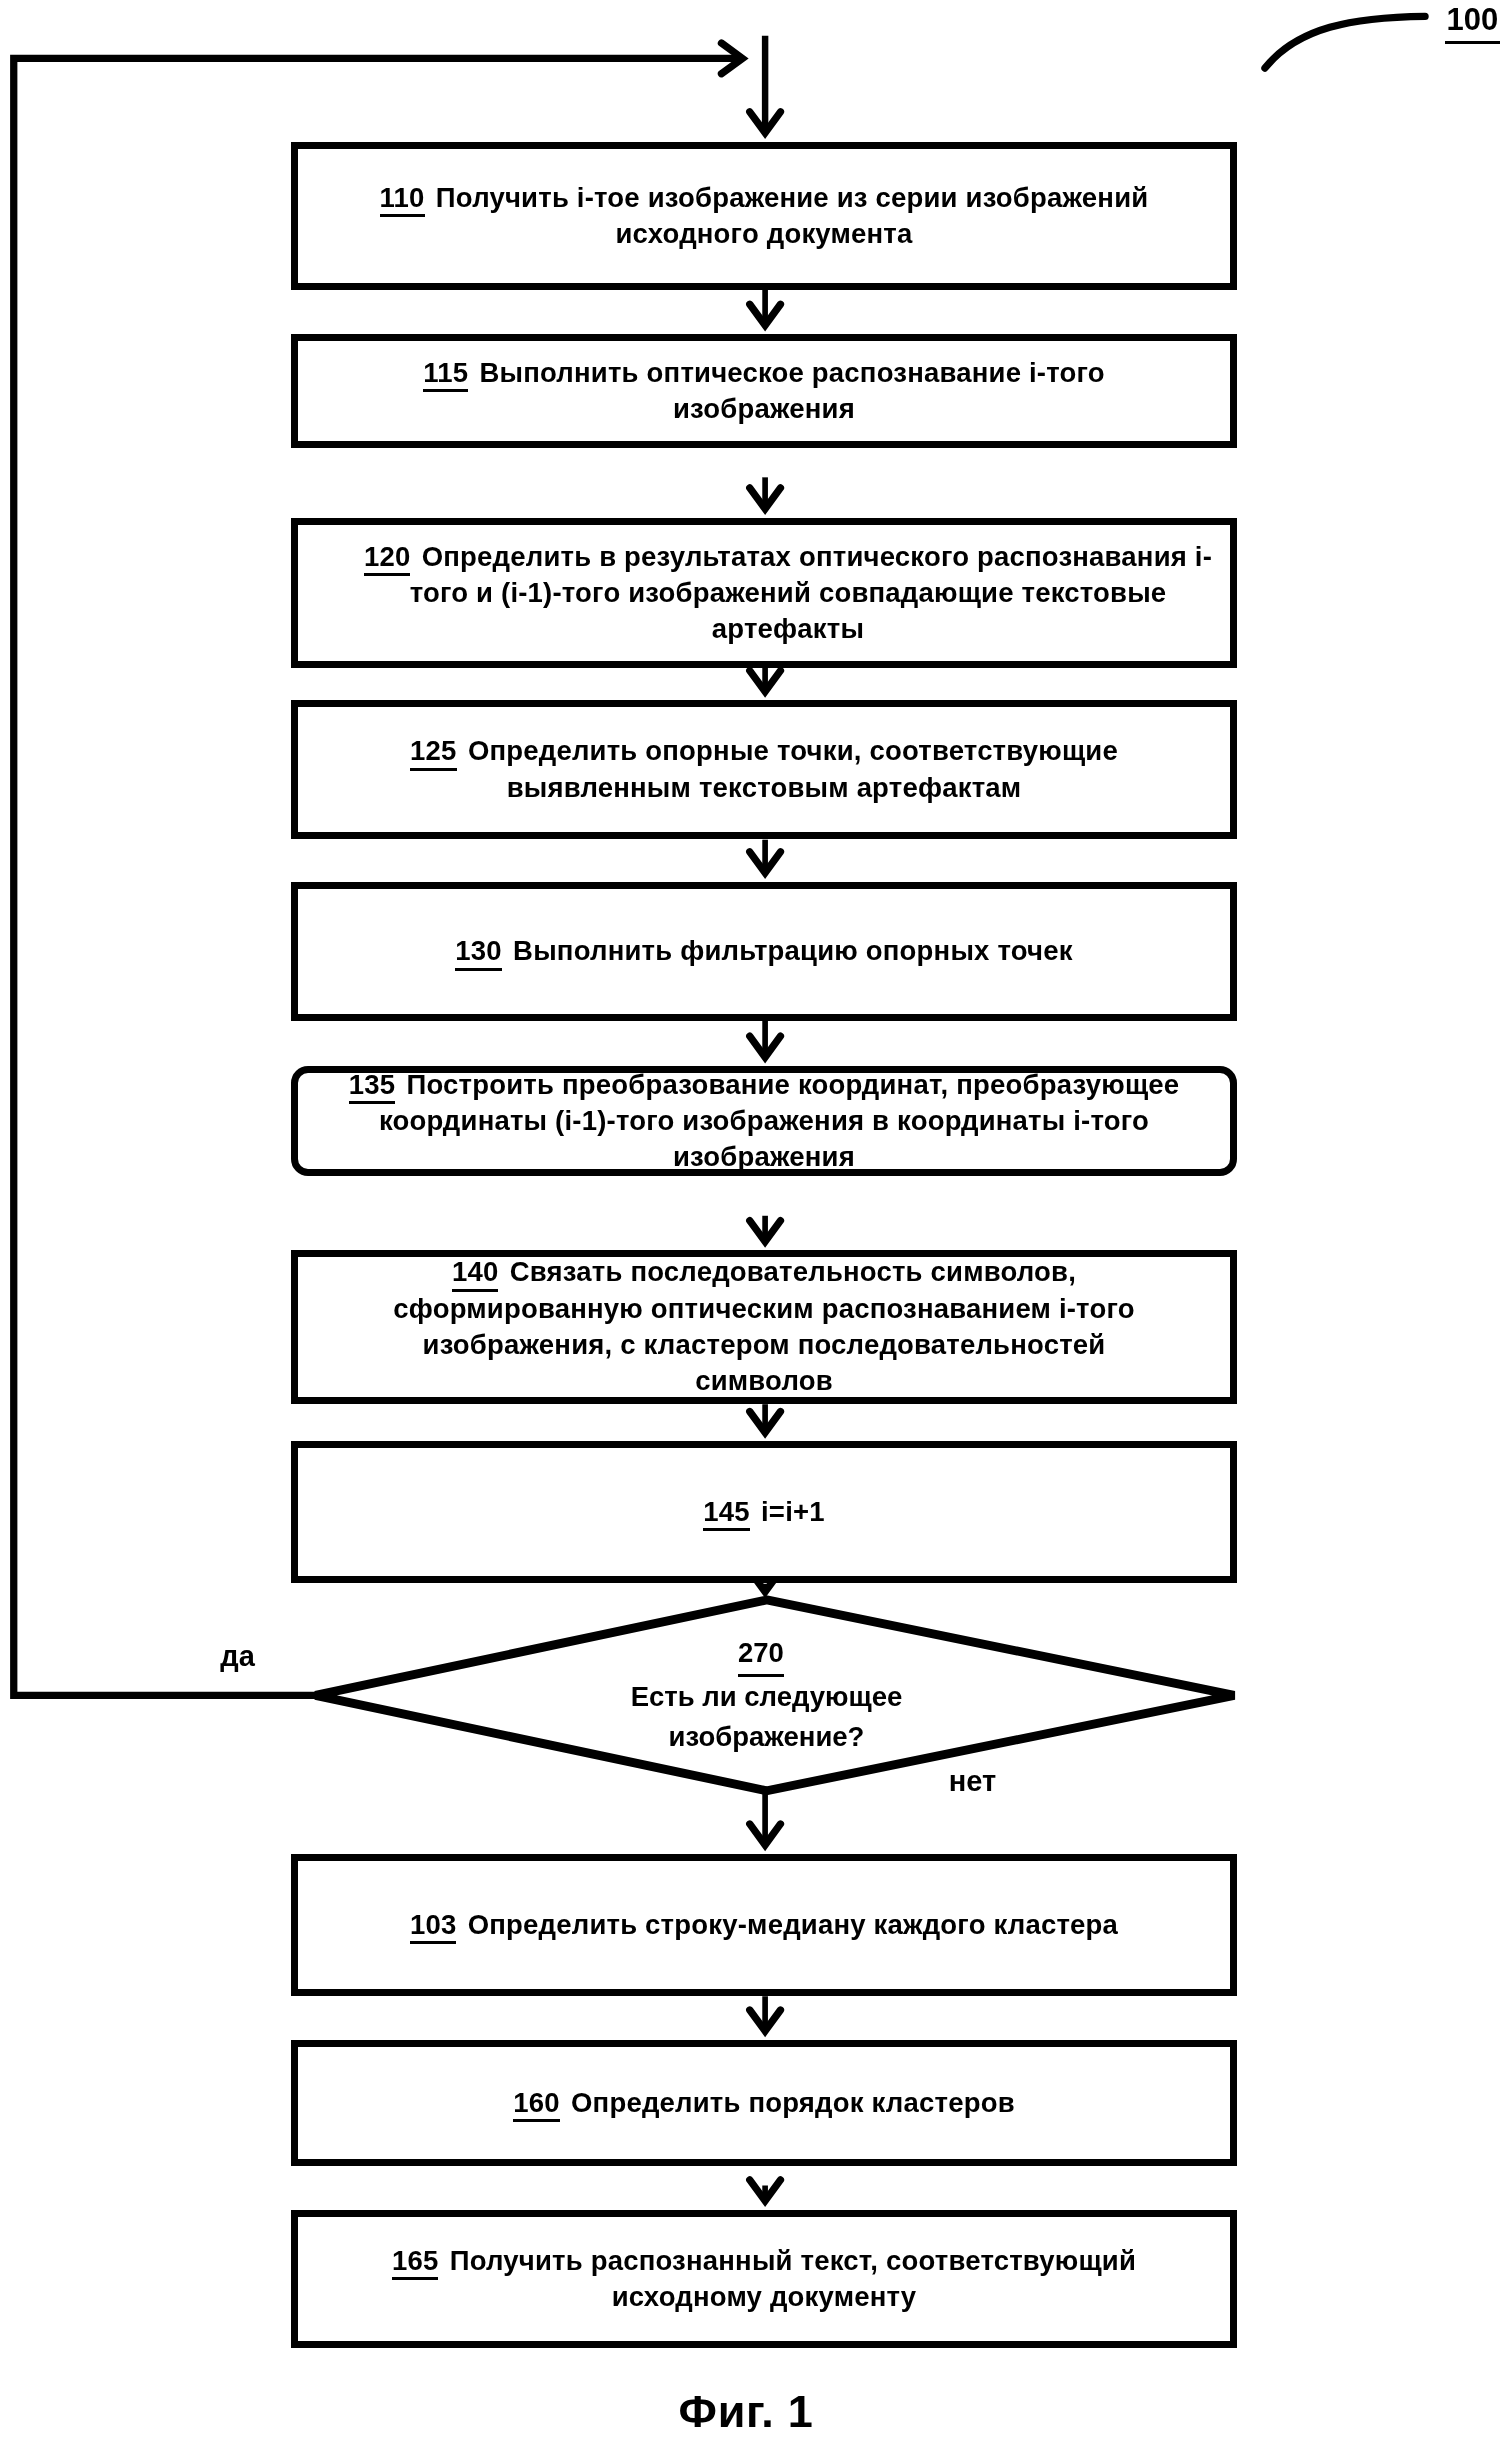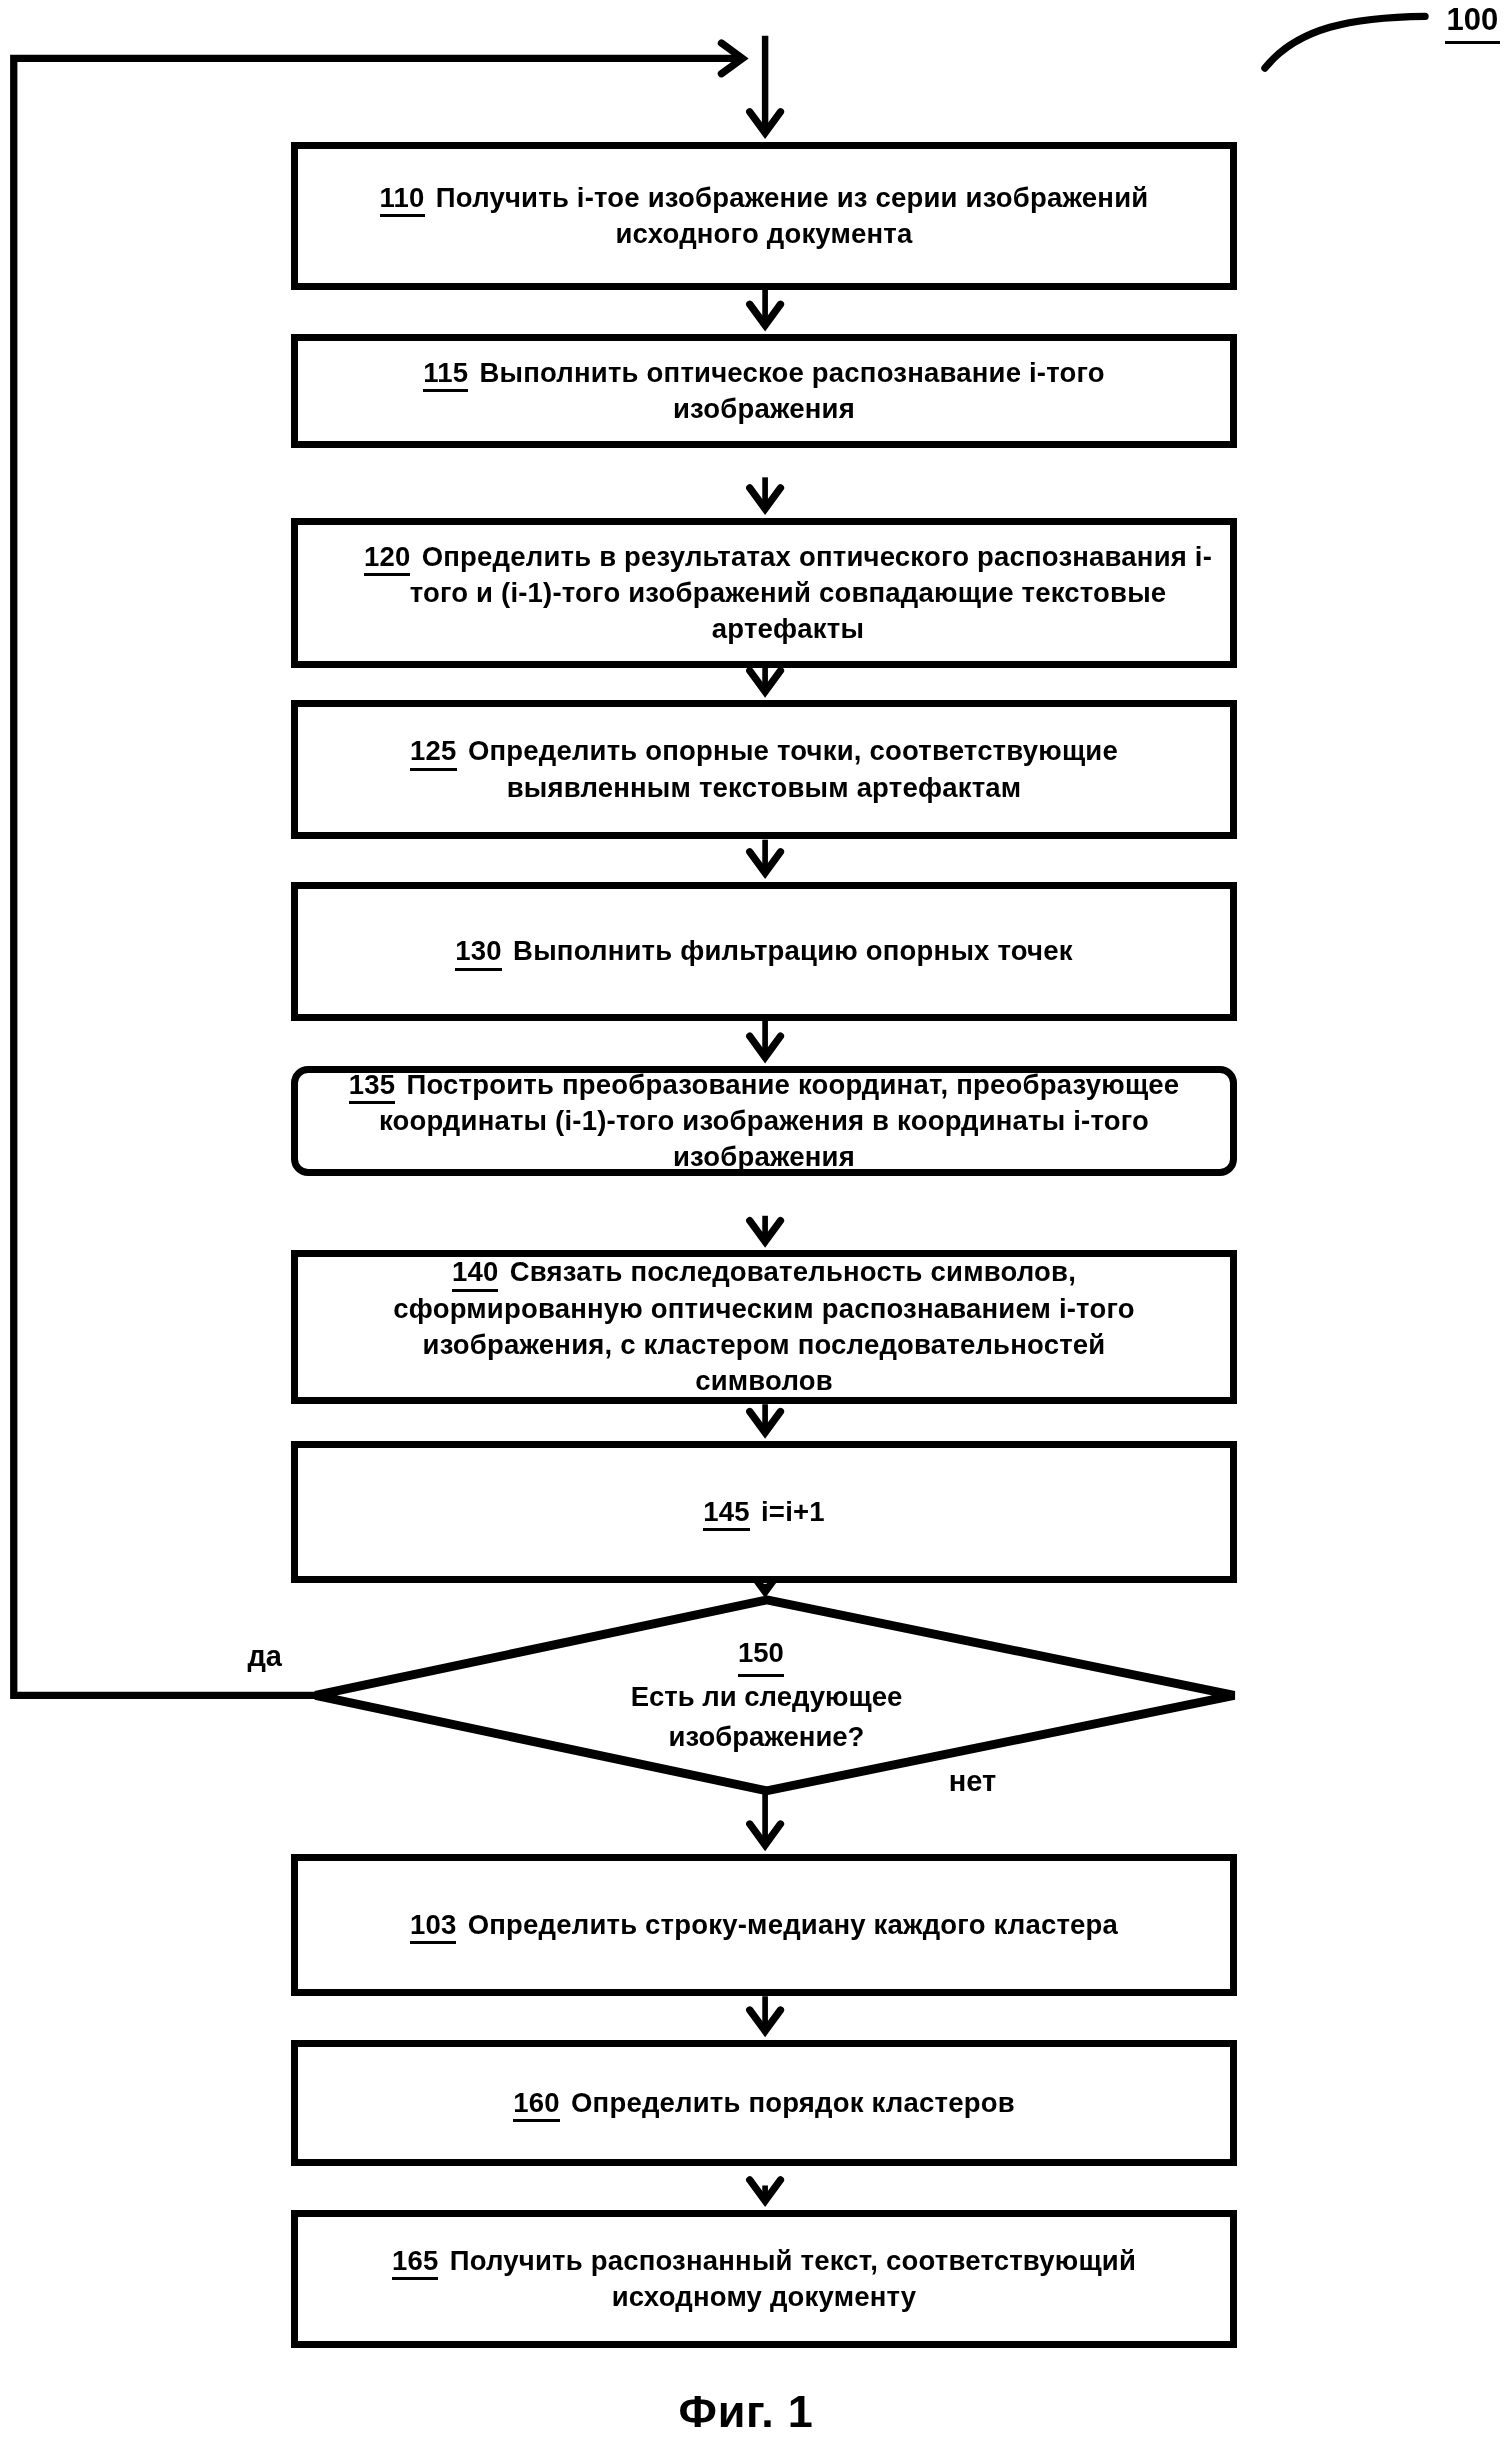--- a/index.html
+++ b/index.html
@@ -32,21 +32,21 @@
   }
   .diamond-label{
     position:absolute;left:524px;top:1614px;width:485px;height:162px;
     display:flex;flex-direction:column;align-items:center;justify-content:center;
     font-size:27.5px;font-weight:bold;line-height:1.45;text-align:center;
   }
   .diamond-label .q{display:block;max-width:380px;}
   .branch{
     position:absolute;font-size:29px;font-weight:bold;
   }
-  #label-yes{left:193px;top:1640px;width:89px;text-align:right;}
+  #label-yes{left:193px;top:1640px;width:89px;text-align:center;}
   #label-no{left:916px;top:1765px;width:113px;text-align:center;}
   #ref-num{
     position:absolute;left:1445px;top:1.6px;
     font-size:31px;font-weight:bold;
     border-bottom:3.2px solid #000;padding:0 1.6px 3.2px 1.6px;
   }
   #caption{
     position:absolute;left:0;top:2386px;width:1492px;
     text-align:center;font-size:45px;font-weight:bold;letter-spacing:0.8px;
   }
@@ -112,21 +112,21 @@
 
   <div class="pbox" style="top:1250px;height:154px;">
     <p class="bt w1000"><span class="num">140</span><span>Связать последовательность символов, сформированную оптическим распознаванием i-того изображения, с кластером последовательностей символов</span></p>
   </div>
 
   <div class="pbox" style="top:1441px;height:142px;">
     <p class="bt"><span class="num">145</span><span>i=i+1</span></p>
   </div>
 
   <div class="diamond-label">
-    <span class="num">150</span>
+    <span class="num">270</span>
     <span class="q">Есть ли следующее изображение?</span>
   </div>
 
   <div class="branch" id="label-yes">да</div>
   <div class="branch" id="label-no">нет</div>
 
   <div class="pbox" style="top:1854px;height:142px;">
     <p class="bt"><span class="num">103</span><span>Определить строку-медиану каждого кластера</span></p>
   </div>
 

